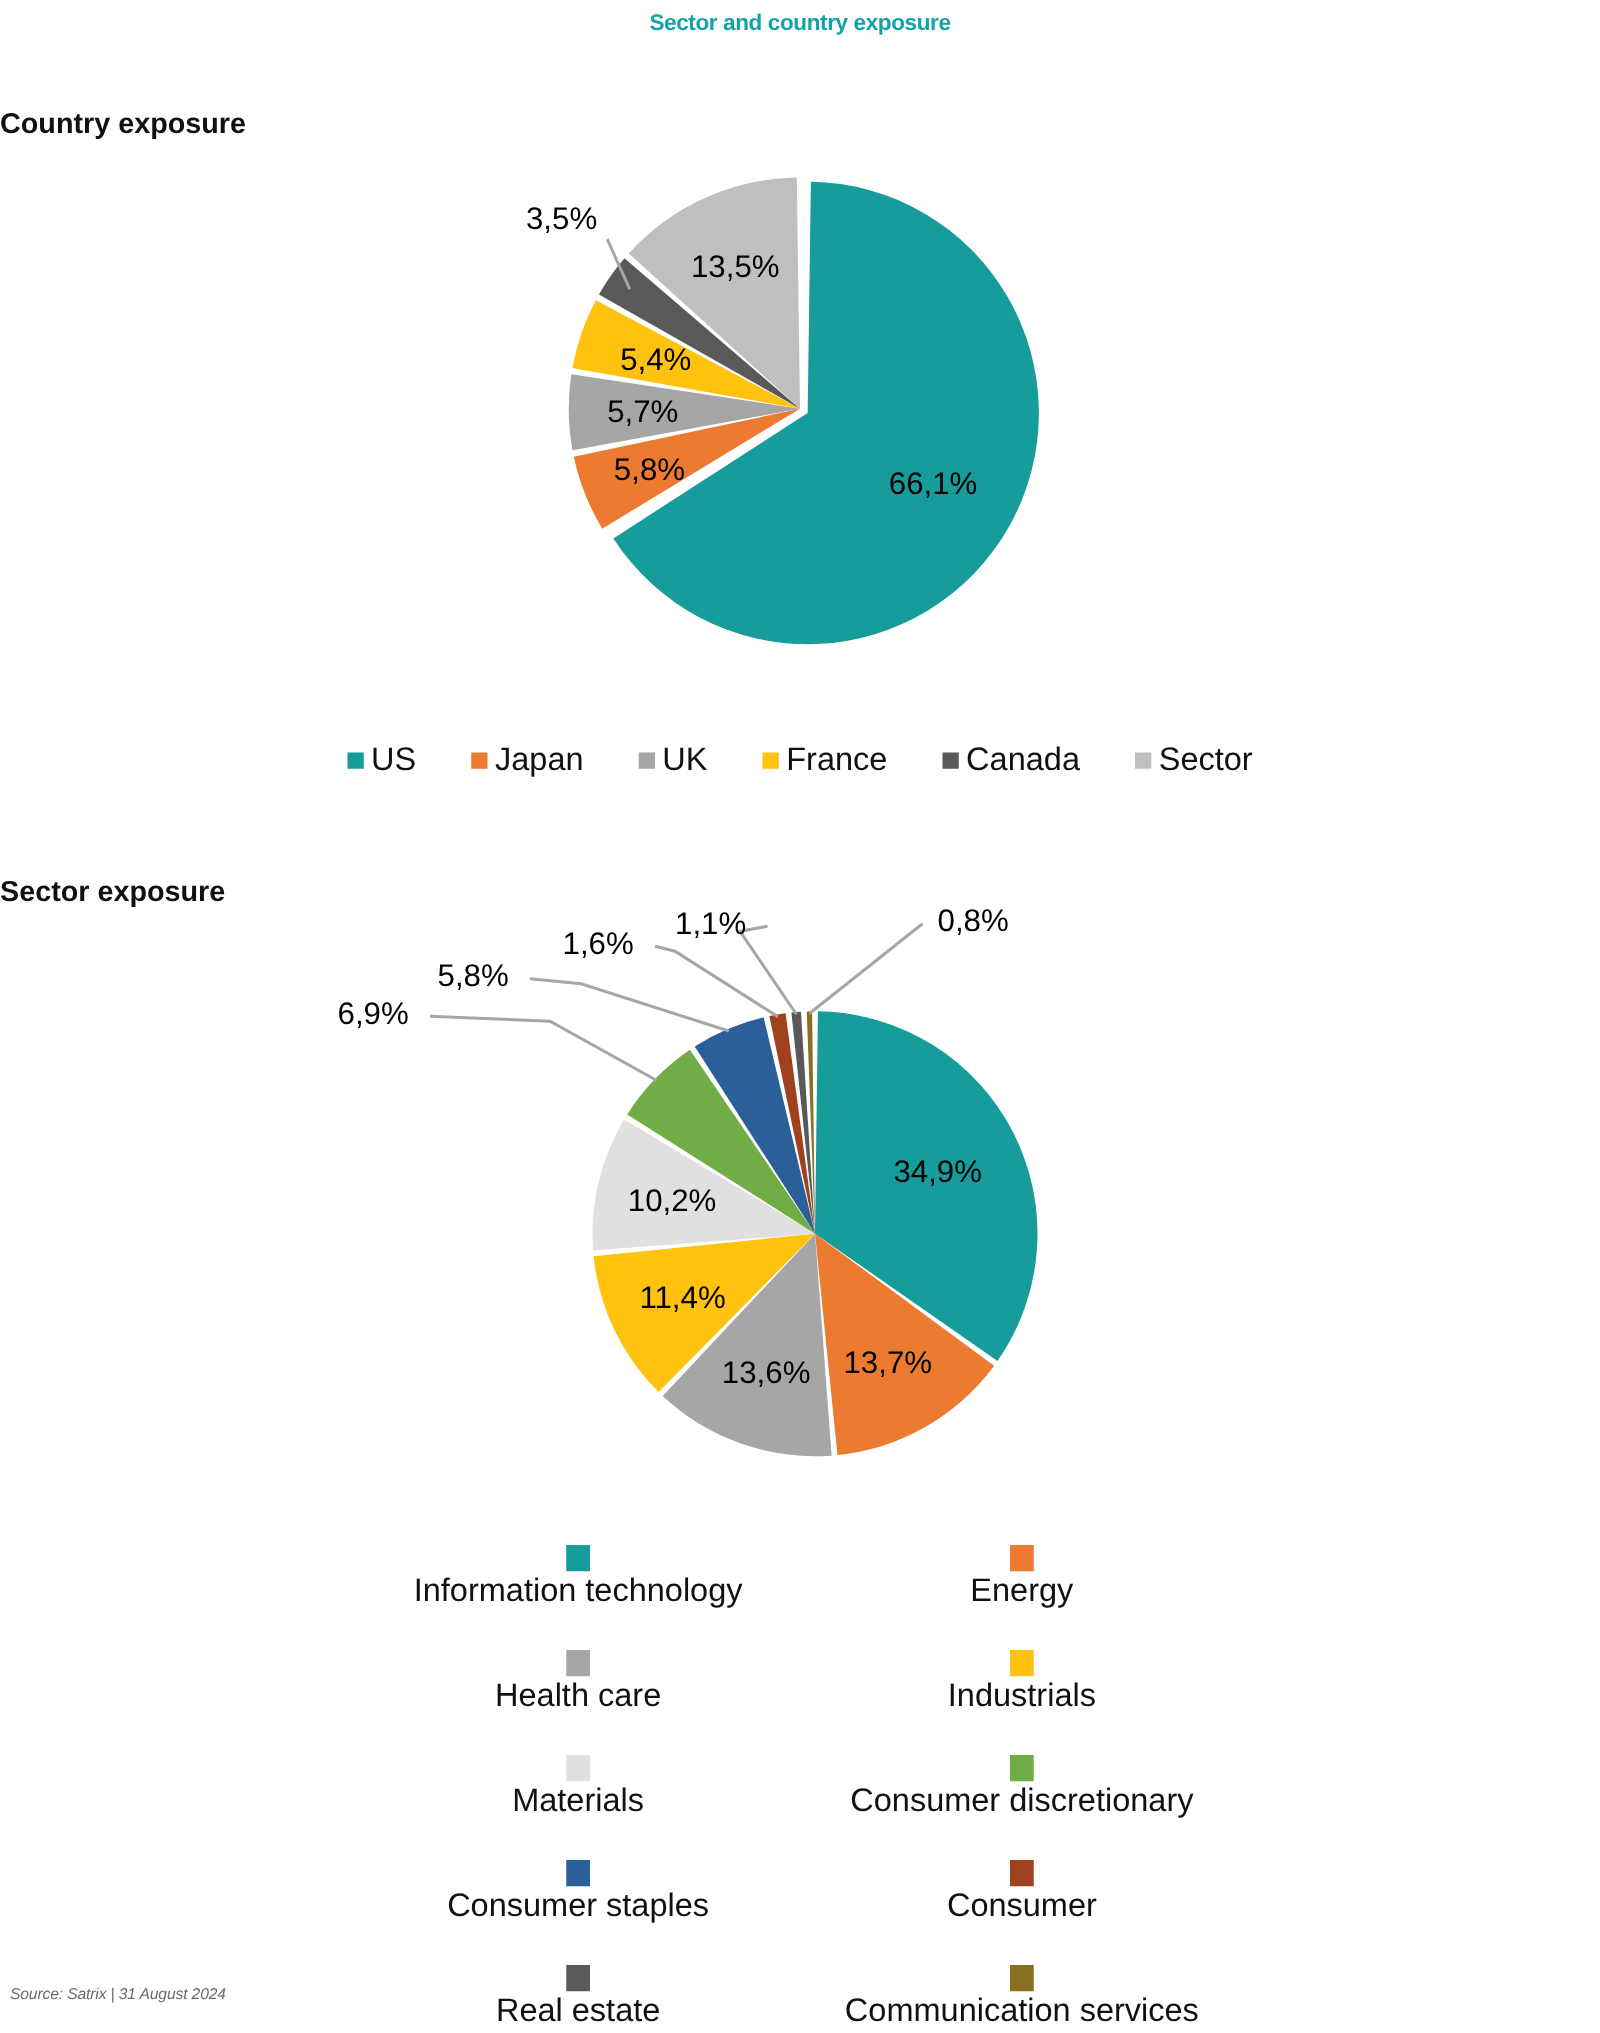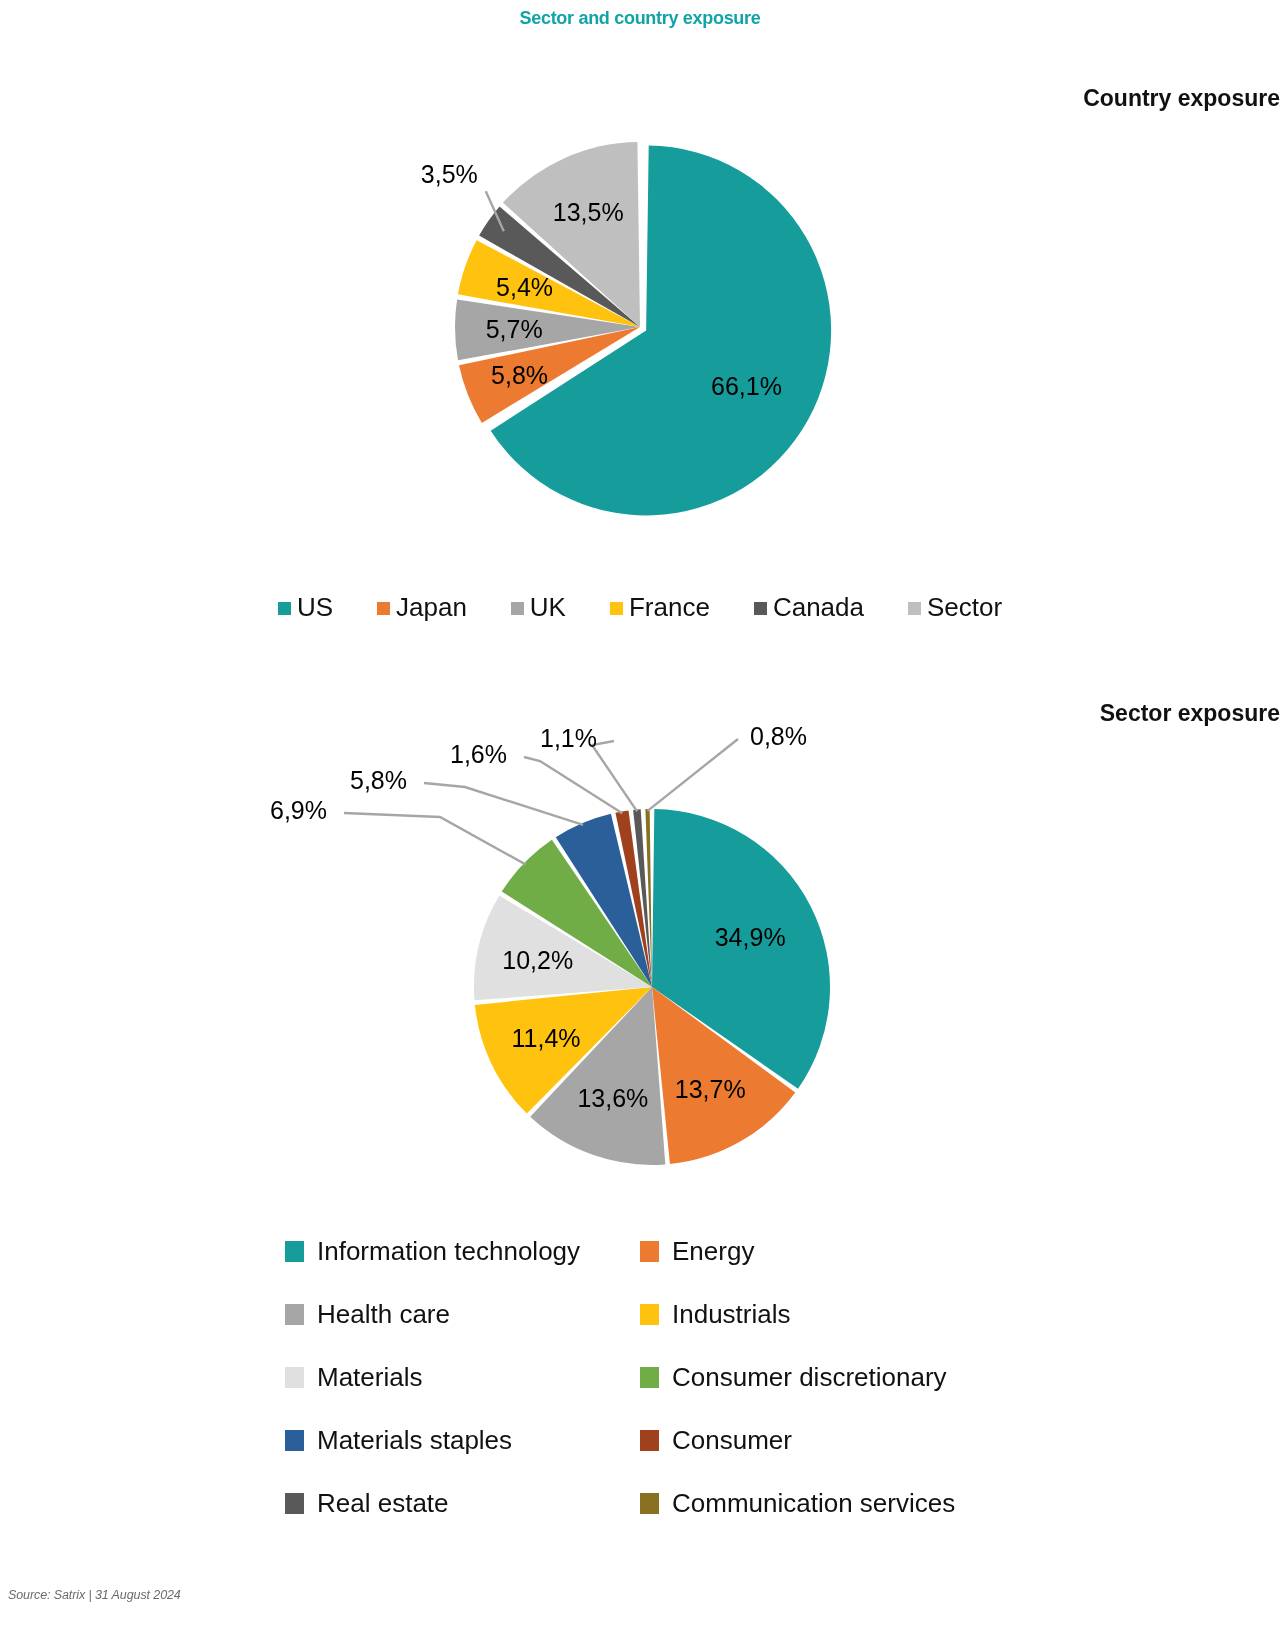--- a/index.html
+++ b/index.html
@@ -29,21 +29,21 @@
   }
 
   .chart-block {
     position: absolute;
     left: 0;
     width: 1280px;
   }
 
   .chart-title {
     width: 1280px;
-    text-align: right;
+    text-align: left;
     font-size: 23px;
     font-weight: bold;
     color: #111111;
   }
 
   .pie-wrap {
     position: relative;
     width: 1280px;
   }
 
@@ -105,21 +105,21 @@
     top: 1236px;
     width: 720px;
     display: grid;
     grid-template-columns: 355px 355px;
     row-gap: 32px;
     column-gap: 0px;
   }
   #sector-legend .legend-item {
     display: flex;
     align-items: center;
-    gap: 13px;
+    flex-direction: column;
   }
   #sector-legend .swatch {
     width: 19px;
     height: 21px;
     flex: none;
   }
   #sector-legend .legend-text {
     font-size: 26px;
     color: #111111;
     white-space: nowrap;
@@ -243,21 +243,21 @@
     <div class="legend-item">
       <span class="swatch" style="background: rgb(224, 224, 224);"></span>
       <span class="legend-text">Materials</span>
     </div>
     <div class="legend-item">
       <span class="swatch" style="background: rgb(112, 173, 71);"></span>
       <span class="legend-text">Consumer discretionary</span>
     </div>
     <div class="legend-item">
       <span class="swatch" style="background: rgb(43, 95, 153);"></span>
-      <span class="legend-text">Materials staples</span>
+      <span class="legend-text">Consumer staples</span>
     </div>
     <div class="legend-item">
       <span class="swatch" style="background: rgb(160, 65, 29);"></span>
       <span class="legend-text">Consumer</span>
     </div>
     <div class="legend-item">
       <span class="swatch" style="background: rgb(89, 89, 89);"></span>
       <span class="legend-text">Real estate</span>
     </div>
     <div class="legend-item">

